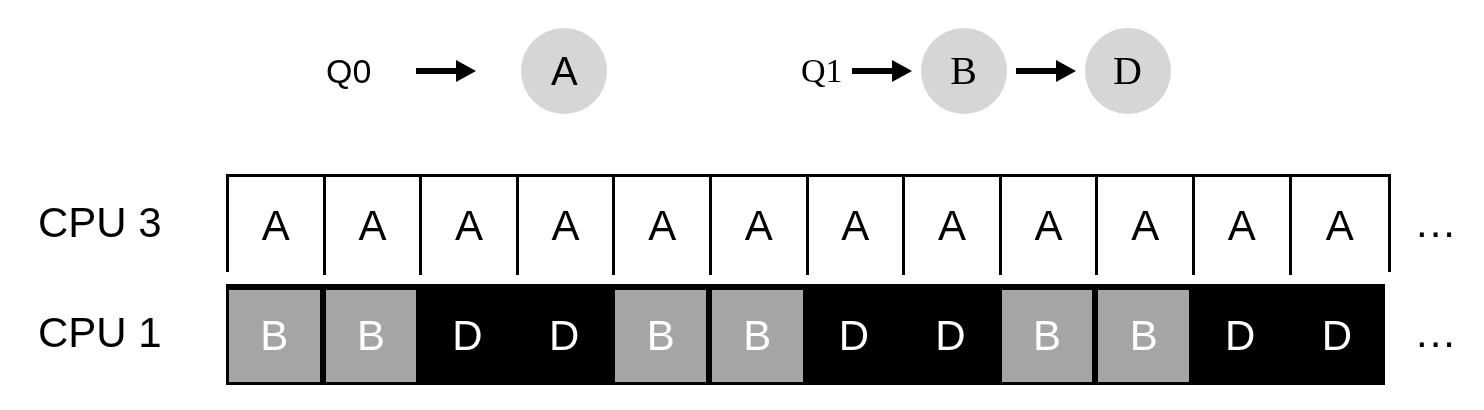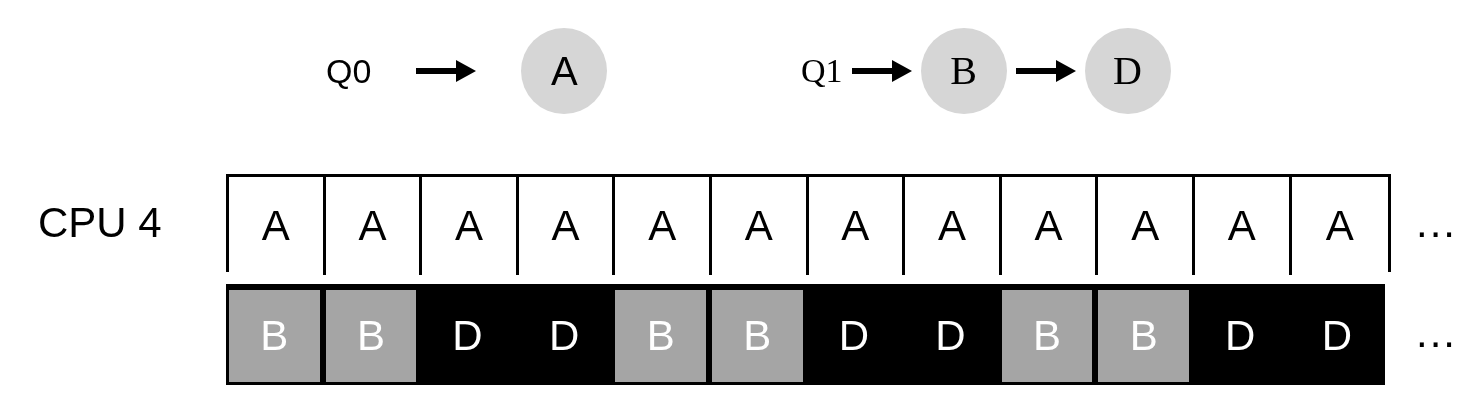--- a/index.html
+++ b/index.html
@@ -201,39 +201,40 @@
         <span class="head"></span>
     </span>
     <span class="job-circle">D</span>
   </div>
 
 </div>
 
 <div id="timeline-section">
 
   <div class="cpu-row" id="cpu-row-0">
-    <span class="cpu-label">CPU 4</span>
+    <span class="cpu-label">CPU 3</span>
     <div class="slot-strip outlined">
       <div class="slot">A</div>
       <div class="slot">A</div>
       <div class="slot">A</div>
       <div class="slot">A</div>
       <div class="slot">A</div>
       <div class="slot">A</div>
       <div class="slot">A</div>
       <div class="slot">A</div>
       <div class="slot">A</div>
       <div class="slot">A</div>
       <div class="slot">A</div>
       <div class="slot">A</div>
     </div>
     <span class="ellipsis">...</span>
   </div>
 
   <div class="cpu-row" id="cpu-row-1">
+    <span class="cpu-label">CPU 1</span>
     <div class="slot-strip filled">
       <div class="slot fill-gray">B</div>
       <div class="slot fill-gray">B</div>
       <div class="slot fill-black">D</div>
       <div class="slot fill-black">D</div>
       <div class="slot fill-gray">B</div>
       <div class="slot fill-gray">B</div>
       <div class="slot fill-black">D</div>
       <div class="slot fill-black">D</div>
       <div class="slot fill-gray">B</div>

